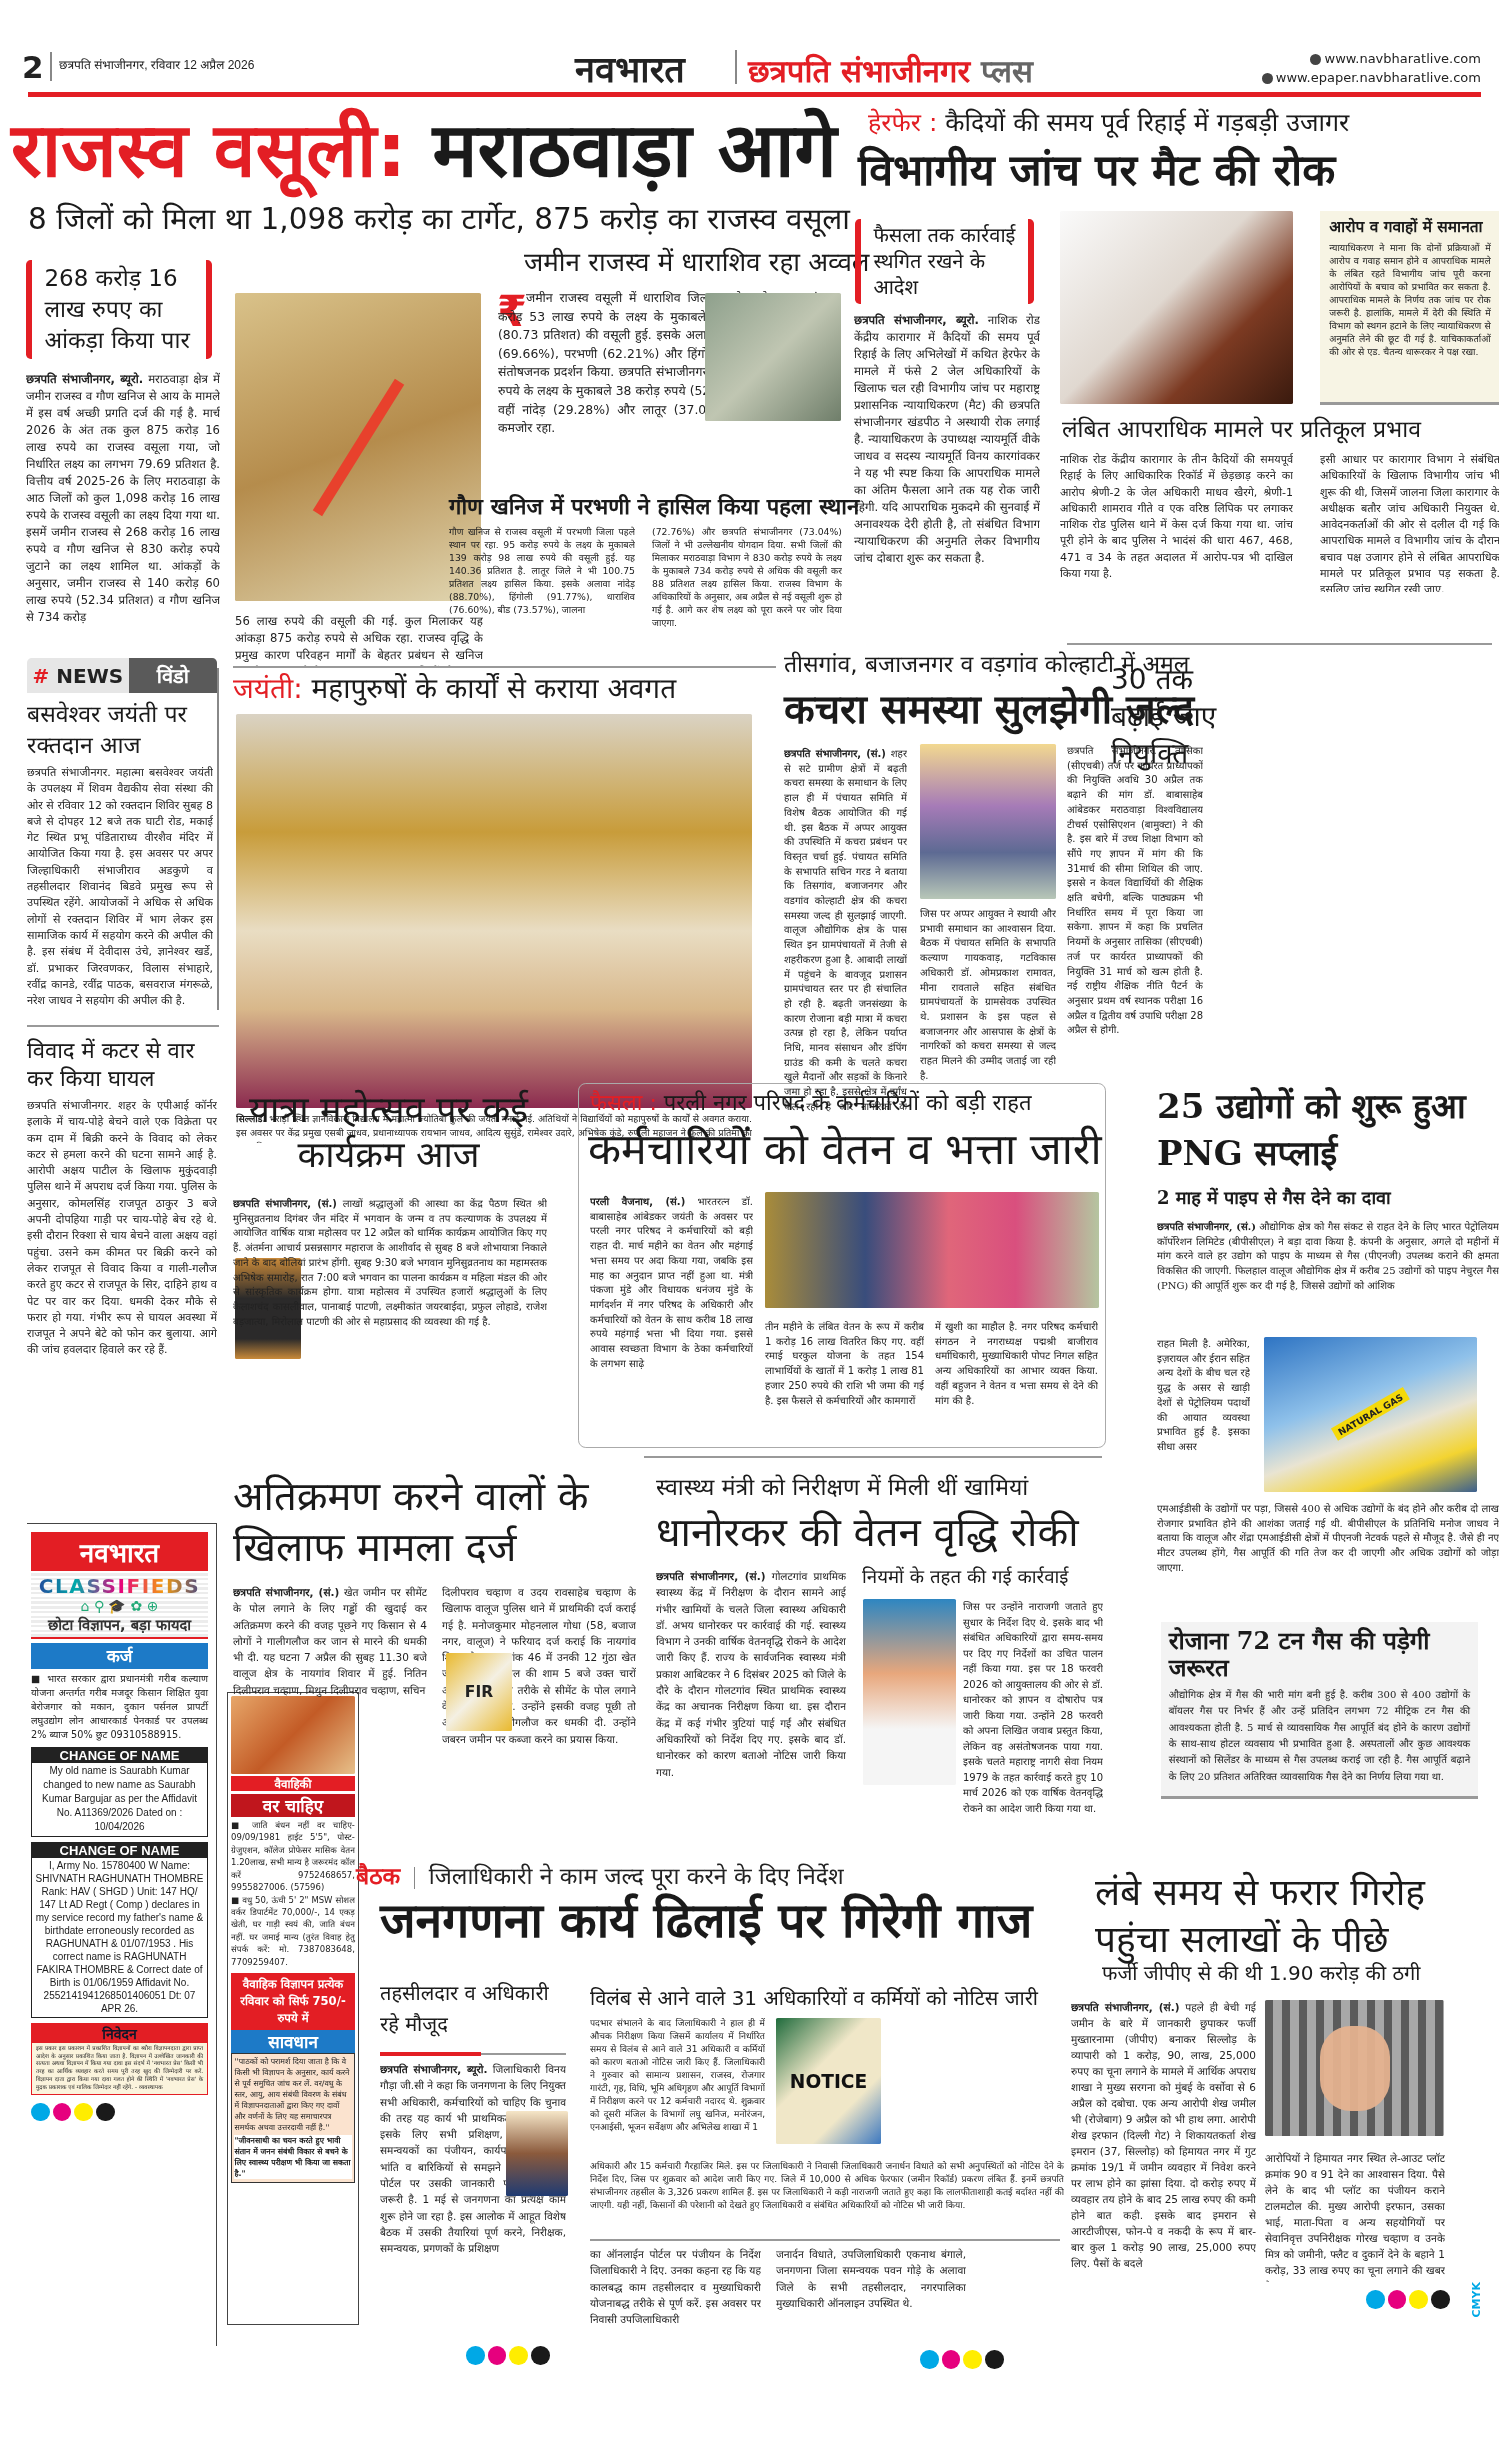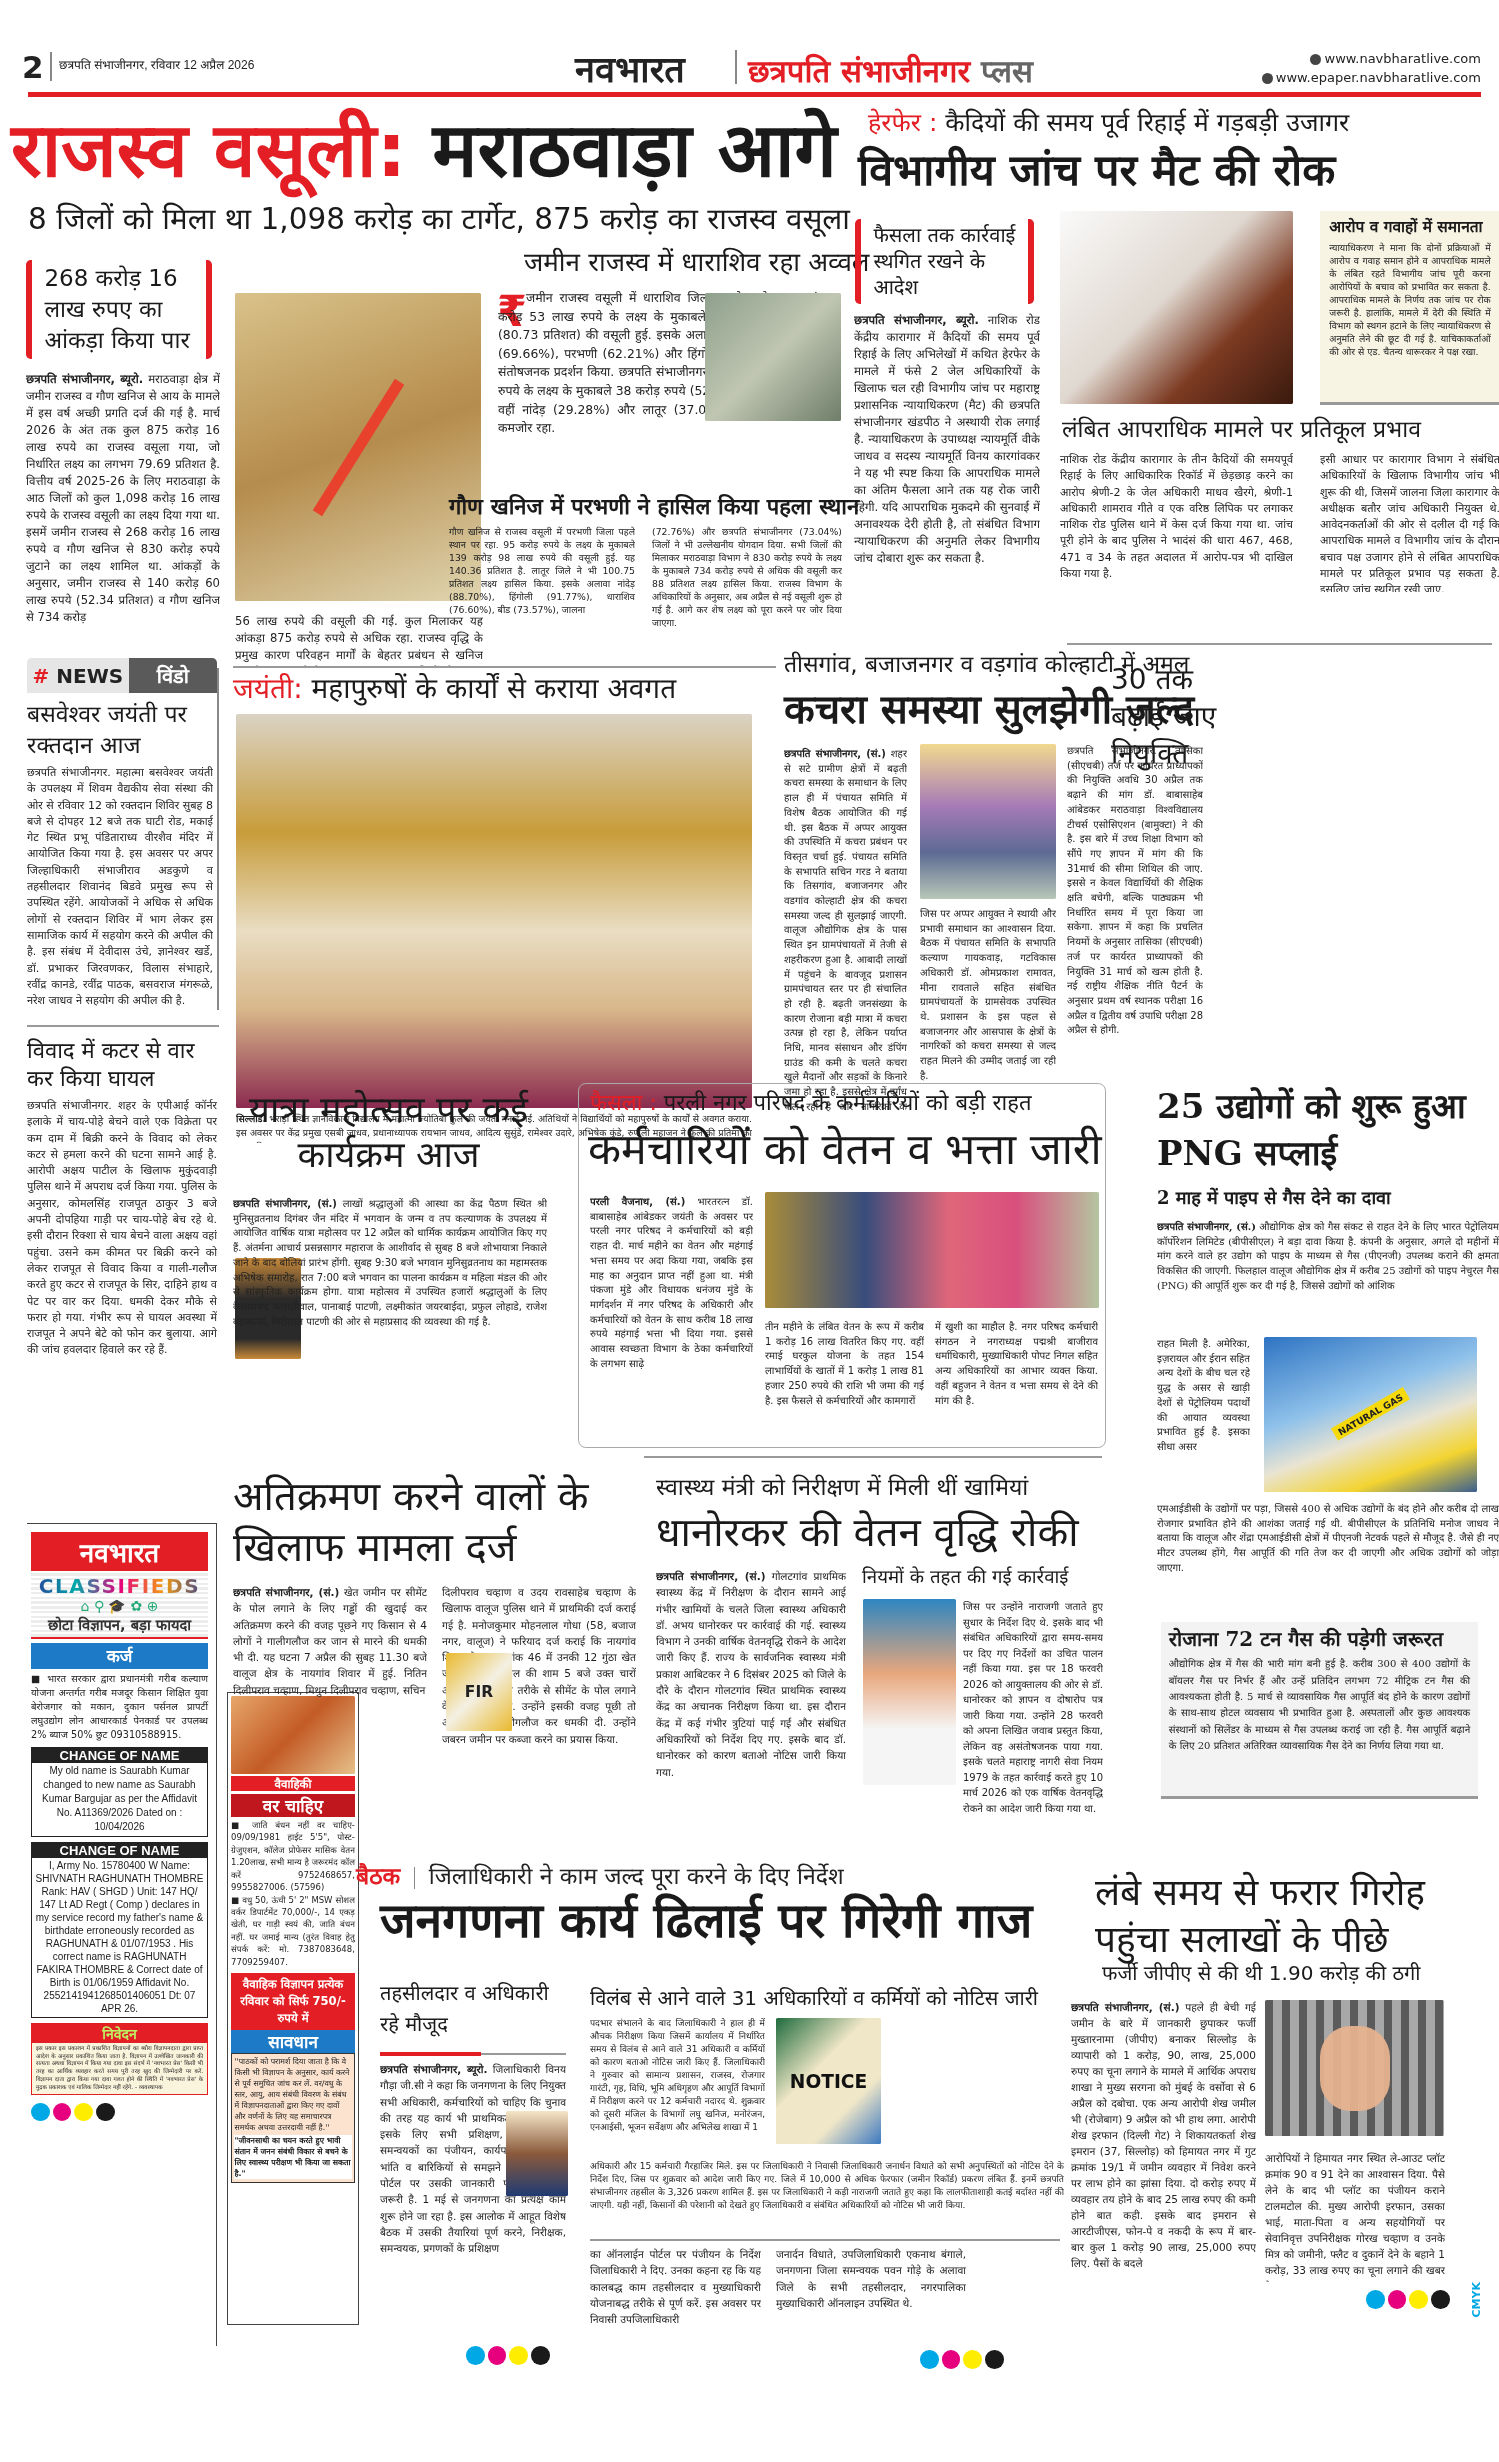--- a/index.html
+++ b/index.html
@@ -138,21 +138,21 @@
 <div class="abs hd serif" style="left:1157px; top:1188px; font-size:18px; white-space:nowrap;">2 माह में पाइप से गैस देने का दावा</div>
 <div class="abs body serif" style="left:1157px; top:1220px; width:342px; height:116px; overflow:hidden; font-size:10px; line-height:14.7px;">
   <b>छत्रपति संभाजीनगर, (सं.)</b> <span>औद्योगिक क्षेत्र को गैस संकट से राहत देने के लिए भारत पेट्रोलियम कॉर्पोरेशन लिमिटेड (बीपीसीएल) ने बड़ा दावा किया है. कंपनी के अनुसार, अगले दो महीनों में मांग करने वाले हर उद्योग को पाइप के माध्यम से गैस (पीएनजी) उपलब्ध कराने की क्षमता विकसित की जाएगी. फिलहाल वालूज औद्योगिक क्षेत्र में करीब 25 उद्योगों को पाइप नेचुरल गैस (PNG) की आपूर्ति शुरू कर दी गई है, जिससे उद्योगों को आंशिक</span>
 </div>
 <div class="abs body serif" style="left:1157px; top:1337px; width:93px; height:163px; overflow:hidden; font-size:10px; line-height:14.7px;">राहत मिली है. अमेरिका, इज़रायल और ईरान सहित अन्य देशों के बीच चल रहे युद्ध के असर से खाड़ी देशों से पेट्रोलियम पदार्थों की आयात व्यवस्था प्रभावित हुई है. इसका सीधा असर</div>
 <div class="abs img" style="left:1264px; top:1337px; width:213px; height:155px; background:linear-gradient(160deg,#2e74c3,#8fc1ea 40%,#e9e4d2 60%,#f3d431 80%,#3b5f8f);">
   <span style="background:#f5d90a;color:#222;font-weight:bold;padding:1.6px 4.7px;transform:rotate(-30deg);font-size:9.3px;">NATURAL GAS</span>
 </div>
 <div class="abs body serif" style="left:1157px; top:1502px; width:342px; height:89px; overflow:hidden; font-size:10px; line-height:14.7px;">एमआईडीसी के उद्योगों पर पड़ा, जिससे 400 से अधिक उद्योगों के बंद होने और करीब दो लाख रोजगार प्रभावित होने की आशंका जताई गई थी. बीपीसीएल के प्रतिनिधि मनोज जाधव ने बताया कि वालूज और शेंद्रा एमआईडीसी क्षेत्रों में पीएनजी नेटवर्क पहले से मौजूद है. जैसे ही नए मीटर उपलब्ध होंगे, गैस आपूर्ति की गति तेज कर दी जाएगी और अधिक उद्योगों को जोड़ा जाएगा.</div>
 <div class="abs" style="left:1161px; top:1622px; width:317px; height:177px; background:#f3f3f3; border-bottom:3.9px solid #999; padding:6.2px 7.8px;">
-  <div class="hd serif" style="font-size:20px; margin-bottom:6.2px;">रोजाना 72 टन गैस की पड़ेगी जरूरत</div>
+  <div class="hd serif" style="font-size:24px; margin-bottom:6.2px;">रोजाना 72 टन गैस की पड़ेगी जरूरत</div>
   <div class="body serif" style="font-size:10px; line-height:16.3px;">औद्योगिक क्षेत्र में गैस की भारी मांग बनी हुई है. करीब 300 से 400 उद्योगों के बॉयलर गैस पर निर्भर हैं और उन्हें प्रतिदिन लगभग 72 मीट्रिक टन गैस की आवश्यकता होती है. 5 मार्च से व्यावसायिक गैस आपूर्ति बंद होने के कारण उद्योगों के साथ-साथ होटल व्यवसाय भी प्रभावित हुआ है. अस्पतालों और कुछ आवश्यक संस्थानों को सिलेंडर के माध्यम से गैस उपलब्ध कराई जा रही है. गैस आपूर्ति बढ़ाने के लिए 20 प्रतिशत अतिरिक्त व्यावसायिक गैस देने का निर्णय लिया गया था.</div>
 </div>
 
 <div class="abs" style="left:27px; top:1523px; width:190px; height:823px; border-top:0.8px solid #444; border-right:0.8px solid #444;"></div>
 <div class="abs" style="left:31px; top:1532px; width:177px;">
   <div style="background:#e31e24; color:#fff; text-align:center; font-size:26px; font-weight:900; padding:1.6px 0;">नवभारत</div>
   <div style="background:repeating-linear-gradient(180deg,#fff 0 2.3px,#ececec 2.3px 4.7px); text-align:center; padding:3.1px 0;">
     <div style="font-size:20px; font-weight:900; letter-spacing:1.6px; background:linear-gradient(90deg,#2a3a9a,#0aa,#e6007e,#f39c12,#2a3a9a); -webkit-background-clip:text; color:transparent;">CLASSIFIEDS</div>
     <div style="font-size:14px; color:#2a7;">⌂ ⚲ 🎓 ✿ ⊕</div>
     <div style="font-size:14.7px; font-weight:bold; color:#333;">छोटा विज्ञापन, बड़ा फायदा</div>
@@ -162,21 +162,21 @@
   <div class="body" style="font-size:9.7px; line-height:14px; margin-top:3.1px;">■ <span>भारत सरकार द्वारा प्रधानमंत्री गरीब कल्याण योजना अन्तर्गत गरीब मजदूर किसान शिक्षित युवा बेरोजगार को मकान, दुकान पर्सनल प्रापर्टी लघुउद्योग लोन आधारकार्ड पेनकार्ड पर उपलब्ध 2% ब्याज 50% छुट 09310588915.</span></div>
   <div style="margin-top:4.7px; border:1.6px solid #222;">
     <div style="background:#222; color:#fff; text-align:center; font-family:'Liberation Sans',sans-serif; font-weight:bold; font-size:13px;">CHANGE OF NAME</div>
     <div style="font-family:'Liberation Sans',sans-serif; font-size:10px; text-align:center; line-height:14px; padding:1.6px 3.1px;">My old name is Saurabh Kumar changed to new name as Saurabh Kumar Bargujar as per the Affidavit No. A11369/2026 Dated on : 10/04/2026</div>
   </div>
   <div style="margin-top:4.7px; border:1.6px solid #222;">
     <div style="background:#222; color:#fff; text-align:center; font-family:'Liberation Sans',sans-serif; font-weight:bold; font-size:13px;">CHANGE OF NAME</div>
     <div style="font-family:'Liberation Sans',sans-serif; font-size:10px; text-align:center; line-height:13px; padding:1.6px 3.1px; word-break:break-word;">I, Army No. 15780400 W Name: SHIVNATH RAGHUNATH THOMBRE Rank: HAV ( SHGD ) Unit: 147 HQ/ 147 Lt AD Regt ( Comp ) declares in my service record my father's name &amp; birthdate erroneously recorded as RAGHUNATH &amp; 01/07/1953 . His correct name is RAGHUNATH FAKIRA THOMBRE &amp; Correct date of Birth is 01/06/1959 Affidavit No. 255214194126850140605​1 Dt: 07 APR 26.</div>
   </div>
   <div style="margin-top:4.7px; border:1.6px solid #e31e24; background:#fbf4dd;">
-    <div style="background:#e31e24; color:#bef264; text-align:center; font-size:14px; font-weight:bold;">निवेदन</div>
+    <div style="background:#e31e24; color:#0f172a; text-align:center; font-size:14px; font-weight:bold;">निवेदन</div>
     <div style="font-size:5.8px; line-height:7.8px; padding:2.3px 3.9px; text-align:justify;">इस प्रकार इस प्रकाशन में प्रकाशित विज्ञापनों का ब्यौरा विज्ञापनदाता द्वारा प्राप्त आदेश के अनुसार प्रकाशित किया जाता है. विज्ञापन में उल्लेखित जानकारी की सत्यता अथवा विज्ञापन में किया गया दावा इस संदर्भ में 'नवभारत प्रेस' किसी भी तरह का आर्थिक व्यवहार करते समय पूरी तरह खुद की जिम्मेदारी पर करें. विज्ञापन दाता द्वारा किया गया दावा गलत होने की स्थिति में 'नवभारत प्रेस' के मुद्रक प्रकाशक एवं मालिक जिम्मेदार नहीं रहेंगे. - व्यवस्थापक</div>
   </div>
   <div class="cmyk" style="margin-top:7.8px;">
     <span style="background:#00a8e6"></span>
       <span style="background:#e6007e"></span>
       <span style="background:#ffed00"></span>
       <span style="background:#1a1a1a"></span>
   </div>
 </div>
 

